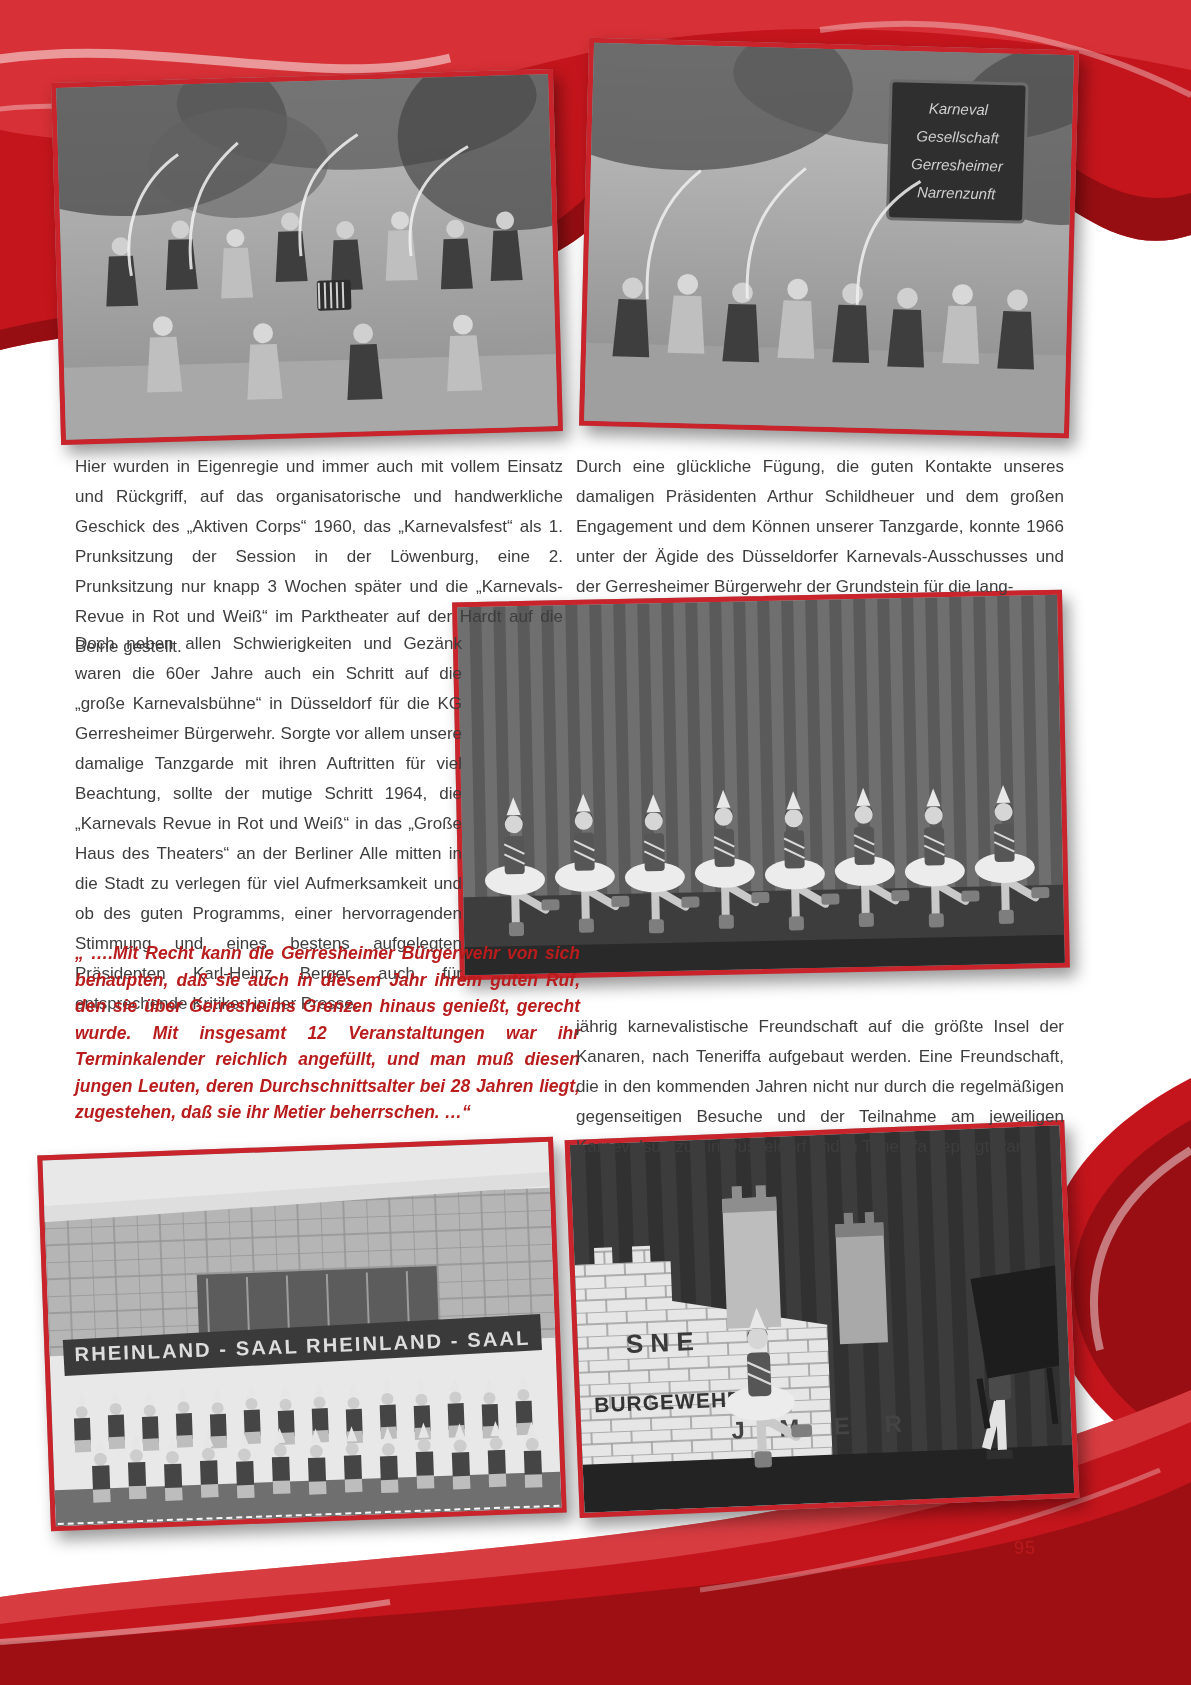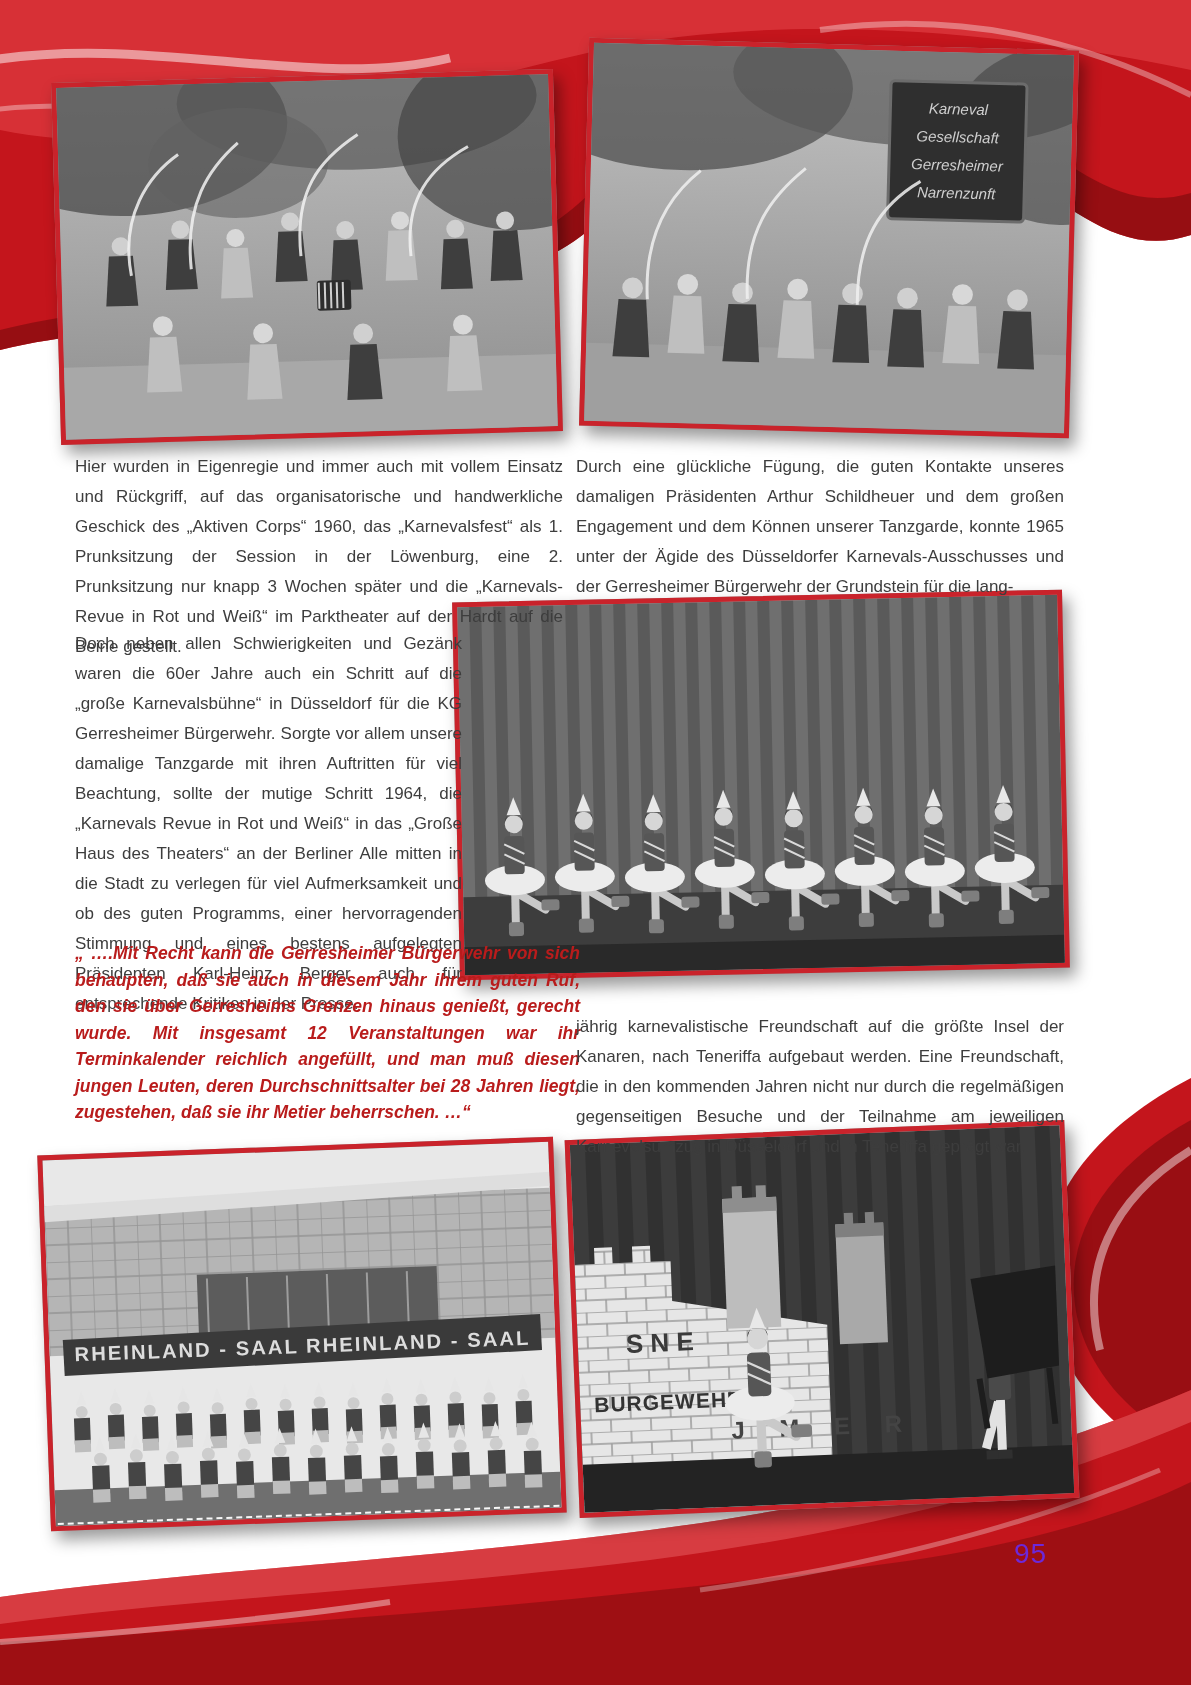--- a/index.html
+++ b/index.html
@@ -40,21 +40,21 @@
   .p-l2{left:75px;top:629px;width:387px;}
   .p-quote{
     left:75px;top:940px;width:505px;
     font-style:italic;font-weight:bold;
     font-size:17.5px;line-height:26.5px;color:#b91c1c;
   }
   .p-r1{left:576px;top:452px;width:488px;}
   .p-r2{left:576px;top:988px;width:488px;margin-top:24px;}
   .pagenum{
     position:absolute;left:1014px;top:1538px;z-index:4;
-    color:#6d28d9;font-size:28px;letter-spacing:1px;
+    color:#b91c1c;font-size:18px;letter-spacing:1px;
   }
 </style>
 </head>
 <body>
 
 <div class="page">
 
   <svg id="bg" viewBox="0 0 1191 1685" aria-hidden="true">
 
     <path fill="#c4151c" d="M0 0 H1191 V235 C1100 265 1050 170 960 155 C870 140 830 95 740 110 C650 125 640 205 560 250 C480 295 360 315 240 322 C140 328 60 335 0 350 Z"></path>
@@ -264,18 +264,18 @@
         <rect x="-4" y="-8" width="14" height="9" fill="#2f2f2f"></rect>
       </g>
       <path d="M395 150 L480 140 L480 240 L408 250 Z" fill="#1d1d1d"></path>
       <path d="M400 250 L406 300 M470 242 L474 298" stroke="#1d1d1d" stroke-width="6"></path>
     </svg>
   </div>
 
   <p class="para p-l1">Hier wurden in Eigenregie und immer auch mit vollem Einsatz und Rückgriff, auf das organisatorische und handwerkliche Geschick des „Aktiven Corps“ 1960, das „Karnevalsfest“ als 1. Prunksitzung der Session in der Löwenburg, eine 2. Prunksitzung nur knapp 3 Wochen später und die „Karnevals-Revue in Rot und Weiß“ im Parktheater auf der Hardt auf die Beine gestellt.</p>
   <p class="para p-l2">Doch neben allen Schwierigkeiten und Gezänk waren die 60er Jahre auch ein Schritt auf die „große Karnevalsbühne“ in Düsseldorf für die KG Gerresheimer Bürgerwehr. Sorgte vor allem unsere damalige Tanzgarde mit ihren Auftritten für viel Beachtung, sollte der mutige Schritt 1964, die „Karnevals Revue in Rot und Weiß“ in das „Große Haus des Theaters“ an der Berliner Alle mitten in die Stadt zu verlegen für viel Aufmerksamkeit und ob des guten Programms, einer hervorragenden Stimmung und eines bestens aufgelegten Präsidenten Karl-Heinz Berger auch für entsprechende Kritiken in der Presse.</p>
   <p class="para p-quote">„ ….Mit Recht kann die Gerresheimer Bürgerwehr von sich behaupten, daß sie auch in diesem Jahr ihrem guten Ruf, den sie über Gerresheims Grenzen hinaus genießt, gerecht wurde. Mit insgesamt 12 Veranstaltungen war ihr Terminkalender reichlich angefüllt, und man muß diesen jungen Leuten, deren Durchschnittsalter bei 28 Jahren liegt, zugestehen, daß sie ihr Metier beherrschen. …“</p>
-  <p class="para p-r1">Durch eine glückliche Fügung, die guten Kontakte unseres damaligen Präsidenten Arthur Schildheuer und dem großen Engagement und dem Können unserer Tanzgarde, konnte 1965 unter der Ägide des Düsseldorfer Karnevals-Ausschusses und der Gerresheimer Bürgerwehr der Grundstein für die lang-</p>
+  <p class="para p-r1">Durch eine glückliche Fügung, die guten Kontakte unseres damaligen Präsidenten Arthur Schildheuer und dem großen Engagement und dem Können unserer Tanzgarde, konnte 1966 unter der Ägide des Düsseldorfer Karnevals-Ausschusses und der Gerresheimer Bürgerwehr der Grundstein für die lang-</p>
   <p class="para p-r2">jährig karnevalistische Freundschaft auf die größte Insel der Kanaren, nach Teneriffa aufgebaut werden. Eine Freundschaft, die in den kommenden Jahren nicht nur durch die regelmäßigen gegenseitigen Besuche und der Teilnahme am jeweiligen Karnevalsumzug in Düsseldorf und in Teneriffa geprägt war.</p>
 
   <div class="pagenum">95</div>
 
 </div>
 
 </body></html>

